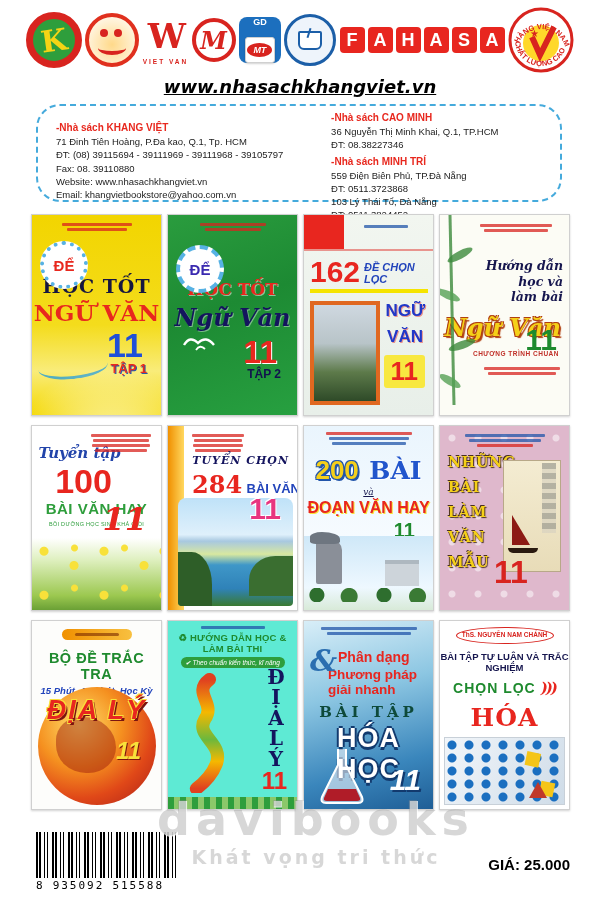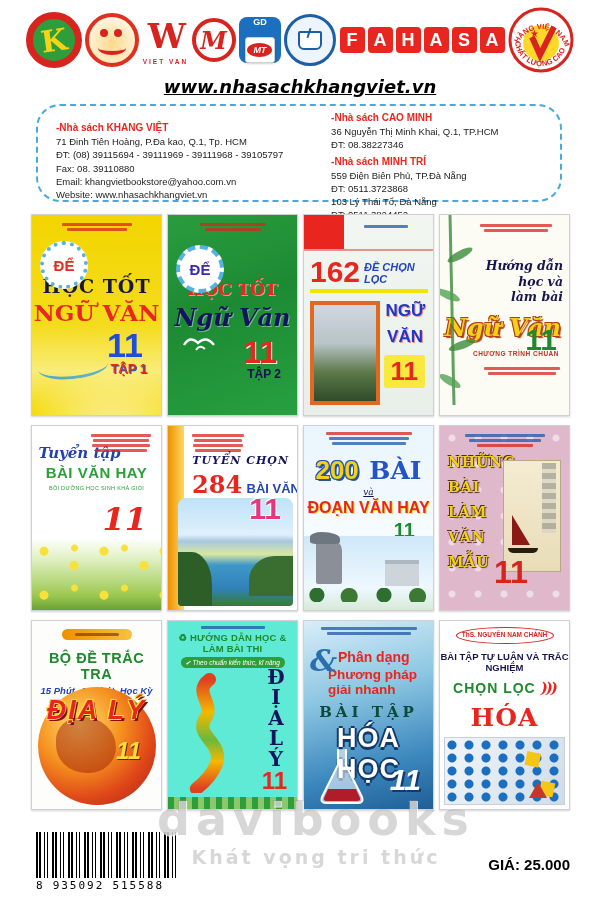--- a/index.html
+++ b/index.html
@@ -232,22 +232,22 @@
   </div>
 
   <div class="site">www.nhasachkhangviet.vn</div>
 
   <div class="info">
     <div class="col c1">
       <div class="shop">-Nhà sách KHANG VIỆT</div>
       <div>71 Đinh Tiên Hoàng, P.Đa kao, Q.1, Tp. HCM</div>
       <div>ĐT: (08) 39115694 - 39111969 - 39111968 - 39105797</div>
       <div>Fax: 08. 39110880</div>
+      <div>Website: www.nhasachkhangviet.vn</div>
       <div>Email: khangvietbookstore@yahoo.com.vn</div>
-      <div>Website: www.nhasachkhangviet.vn</div>
     </div>
     <div class="col c2">
       <div class="shop">-Nhà sách CAO MINH</div>
       <div>36 Nguyễn Thị Minh Khai, Q.1, TP.HCM</div>
       <div>ĐT: 08.38227346</div>
       <div class="shop" style="margin-top:3px;">-Nhà sách MINH TRÍ</div>
       <div>559 Điện Biên Phủ, TP.Đà Nẵng</div>
       <div>ĐT: 0511.3723868</div>
       <div>103 Lý Thái Tổ, Đà Nẵng</div>
       <div>ĐT: 0511.3824452</div>
@@ -330,20 +330,21 @@
     </div>
 
     <div class="book b5">
       <div class="b5-auth">
         <div class="mb mb-red" style="width:60px;"></div>
           <div class="mb mb-red" style="width:56px;"></div>
         <div class="mb mb-red" style="width:58px;"></div>
           <div class="mb mb-red" style="width:52px;"></div>
       </div>
       <div class="b5-script">Tuyển tập</div>
+      <div class="b5-count">100</div>
       <div class="b5-t">BÀI VĂN HAY</div>
       <div class="b5-sub">BỒI DƯỠNG HỌC SINH KHÁ GIỎI</div>
       <div class="b5-n">11</div>
       <div class="b5-meadow"></div>
     </div>
 
     <div class="book b6">
       <div class="b6-band"></div>
       <div class="b6-auth">
         <div class="mb mb-red" style="width:52px;"></div>

